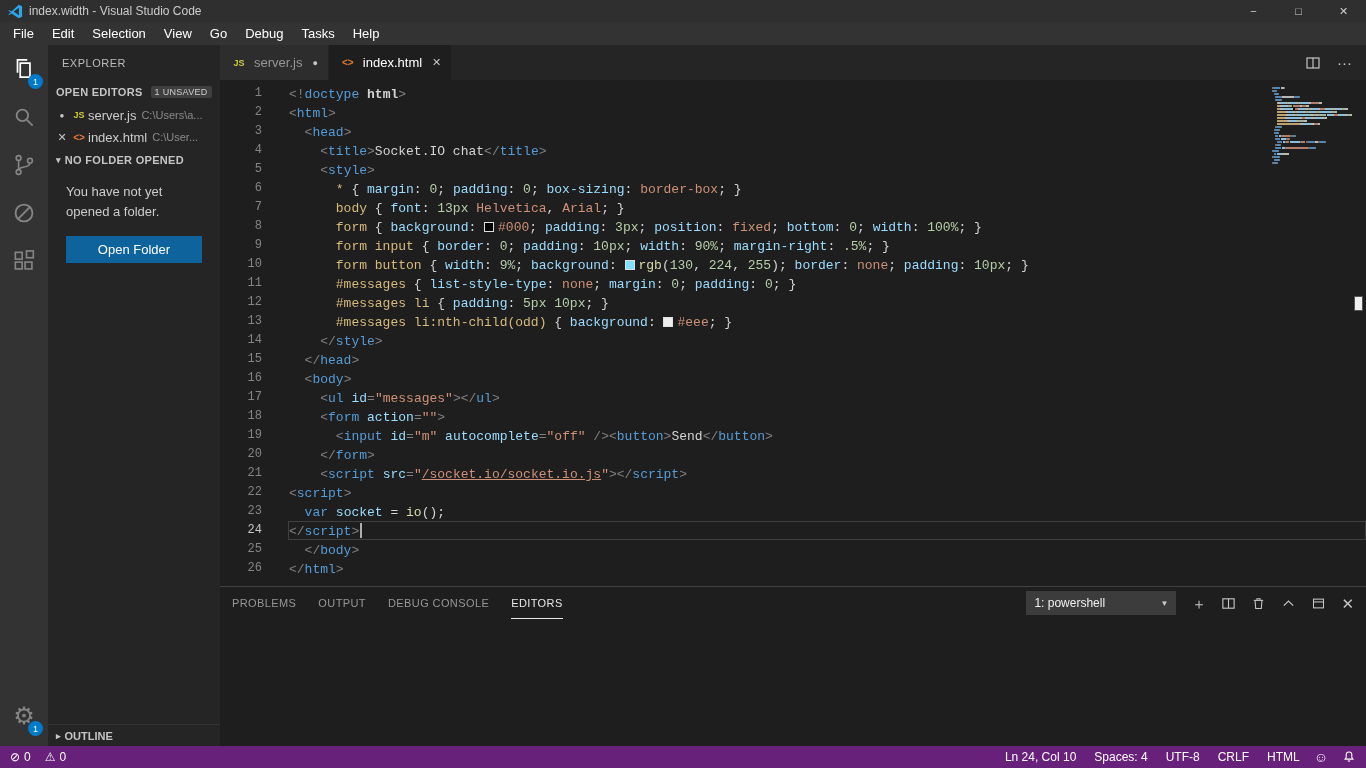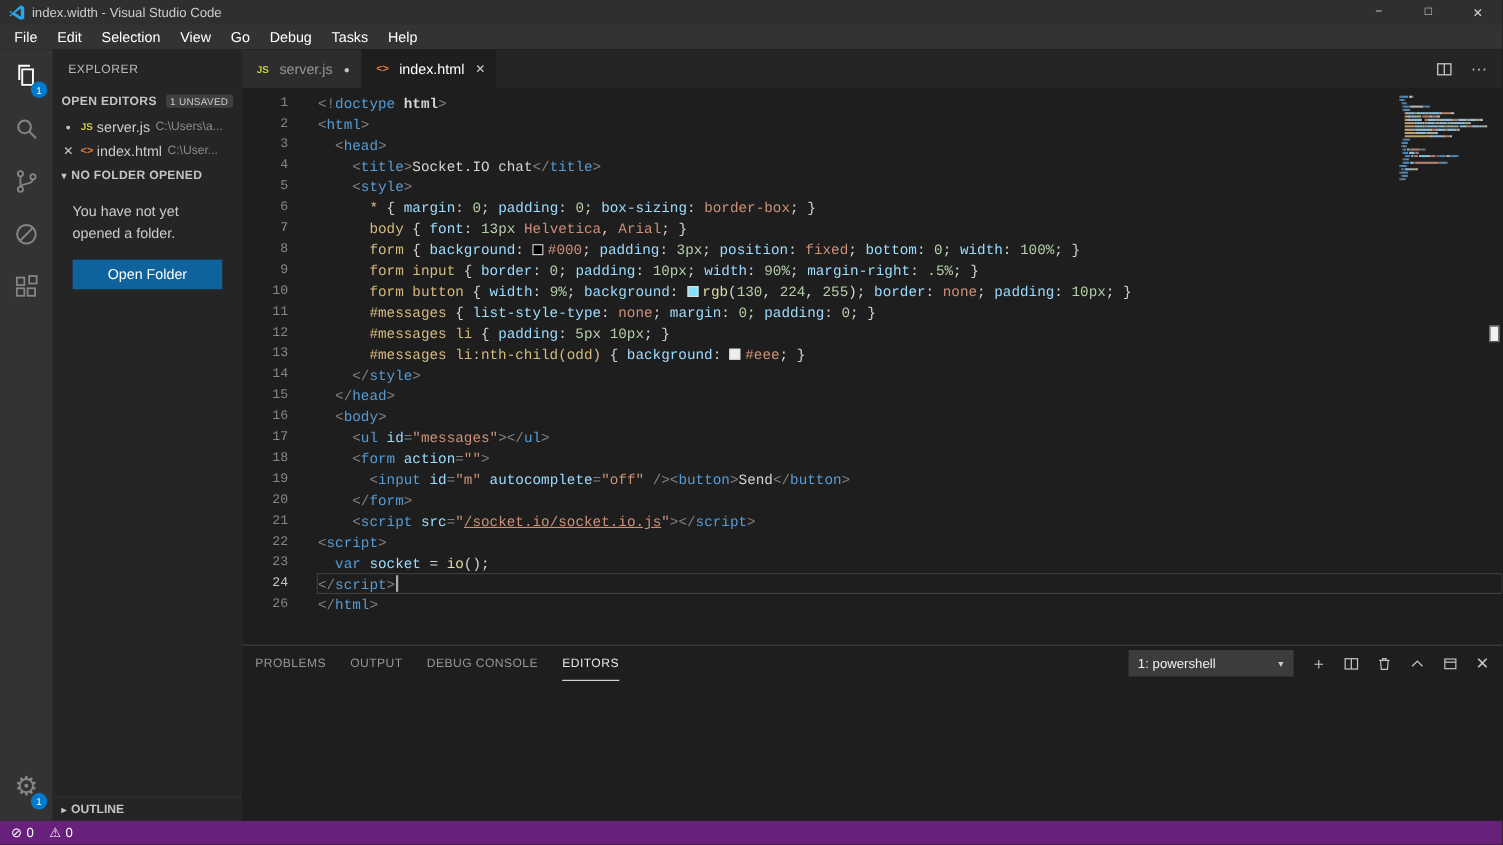--- a/index.html
+++ b/index.html
@@ -240,20 +240,21 @@
           <div class="code-line"><span class="ln">15</span><span class="lc"><span style="color: rgb(212, 212, 212);">  </span><span style="color: rgb(128, 128, 128);">&lt;/</span><span style="color: rgb(86, 156, 214);">head</span><span style="color: rgb(128, 128, 128);">&gt;</span></span></div>
           <div class="code-line"><span class="ln">16</span><span class="lc"><span style="color: rgb(212, 212, 212);">  </span><span style="color: rgb(128, 128, 128);">&lt;</span><span style="color: rgb(86, 156, 214);">body</span><span style="color: rgb(128, 128, 128);">&gt;</span></span></div>
           <div class="code-line"><span class="ln">17</span><span class="lc"><span style="color: rgb(212, 212, 212);">    </span><span style="color: rgb(128, 128, 128);">&lt;</span><span style="color: rgb(86, 156, 214);">ul</span><span style="color: rgb(212, 212, 212);"> </span><span style="color: rgb(156, 220, 254);">id</span><span style="color: rgb(128, 128, 128);">=</span><span style="color: rgb(206, 145, 120);">"messages"</span><span style="color: rgb(128, 128, 128);">&gt;</span><span style="color: rgb(128, 128, 128);">&lt;/</span><span style="color: rgb(86, 156, 214);">ul</span><span style="color: rgb(128, 128, 128);">&gt;</span></span></div>
           <div class="code-line"><span class="ln">18</span><span class="lc"><span style="color: rgb(212, 212, 212);">    </span><span style="color: rgb(128, 128, 128);">&lt;</span><span style="color: rgb(86, 156, 214);">form</span><span style="color: rgb(212, 212, 212);"> </span><span style="color: rgb(156, 220, 254);">action</span><span style="color: rgb(128, 128, 128);">=</span><span style="color: rgb(206, 145, 120);">""</span><span style="color: rgb(128, 128, 128);">&gt;</span></span></div>
           <div class="code-line"><span class="ln">19</span><span class="lc"><span style="color: rgb(212, 212, 212);">      </span><span style="color: rgb(128, 128, 128);">&lt;</span><span style="color: rgb(86, 156, 214);">input</span><span style="color: rgb(212, 212, 212);"> </span><span style="color: rgb(156, 220, 254);">id</span><span style="color: rgb(128, 128, 128);">=</span><span style="color: rgb(206, 145, 120);">"m"</span><span style="color: rgb(212, 212, 212);"> </span><span style="color: rgb(156, 220, 254);">autocomplete</span><span style="color: rgb(128, 128, 128);">=</span><span style="color: rgb(206, 145, 120);">"off"</span><span style="color: rgb(212, 212, 212);"> </span><span style="color: rgb(128, 128, 128);">/&gt;</span><span style="color: rgb(128, 128, 128);">&lt;</span><span style="color: rgb(86, 156, 214);">button</span><span style="color: rgb(128, 128, 128);">&gt;</span><span style="color: rgb(212, 212, 212);">Send</span><span style="color: rgb(128, 128, 128);">&lt;/</span><span style="color: rgb(86, 156, 214);">button</span><span style="color: rgb(128, 128, 128);">&gt;</span></span></div>
           <div class="code-line"><span class="ln">20</span><span class="lc"><span style="color: rgb(212, 212, 212);">    </span><span style="color: rgb(128, 128, 128);">&lt;/</span><span style="color: rgb(86, 156, 214);">form</span><span style="color: rgb(128, 128, 128);">&gt;</span></span></div>
           <div class="code-line"><span class="ln">21</span><span class="lc"><span style="color: rgb(212, 212, 212);">    </span><span style="color: rgb(128, 128, 128);">&lt;</span><span style="color: rgb(86, 156, 214);">script</span><span style="color: rgb(212, 212, 212);"> </span><span style="color: rgb(156, 220, 254);">src</span><span style="color: rgb(128, 128, 128);">=</span><span style="color: rgb(206, 145, 120);">"</span><span style="color: rgb(206, 145, 120); text-decoration: underline;">/socket.io/socket.io.js</span><span style="color: rgb(206, 145, 120);">"</span><span style="color: rgb(128, 128, 128);">&gt;</span><span style="color: rgb(128, 128, 128);">&lt;/</span><span style="color: rgb(86, 156, 214);">script</span><span style="color: rgb(128, 128, 128);">&gt;</span></span></div>
           <div class="code-line"><span class="ln">22</span><span class="lc"><span style="color: rgb(128, 128, 128);">&lt;</span><span style="color: rgb(86, 156, 214);">script</span><span style="color: rgb(128, 128, 128);">&gt;</span></span></div>
           <div class="code-line"><span class="ln">23</span><span class="lc"><span style="color: rgb(212, 212, 212);">  </span><span style="color: rgb(86, 156, 214);">var</span><span style="color: rgb(212, 212, 212);"> </span><span style="color: rgb(156, 220, 254);">socket</span><span style="color: rgb(212, 212, 212);"> = </span><span style="color: rgb(220, 220, 170);">io</span><span style="color: rgb(212, 212, 212);">();</span></span></div>
           <div class="code-line current"><span class="ln">24</span><span class="lc"><span style="color: rgb(128, 128, 128);">&lt;/</span><span style="color: rgb(86, 156, 214);">script</span><span style="color: rgb(128, 128, 128);">&gt;</span><span class="caret"></span></span></div>
+          <div class="code-line"><span class="ln">25</span><span class="lc"><span style="color: rgb(212, 212, 212);">  </span><span style="color: rgb(128, 128, 128);">&lt;/</span><span style="color: rgb(86, 156, 214);">body</span><span style="color: rgb(128, 128, 128);">&gt;</span></span></div>
           <div class="code-line"><span class="ln">26</span><span class="lc"><span style="color: rgb(128, 128, 128);">&lt;/</span><span style="color: rgb(86, 156, 214);">html</span><span style="color: rgb(128, 128, 128);">&gt;</span></span></div>
         </div>
       <div class="minimap">
           <div class="mm-line">
             <span class="mm-tok" style="width: 1.7px; background: rgb(128, 128, 128);"></span>
             <span class="mm-tok" style="width: 5.95px; background: rgb(86, 156, 214);"></span>
             <span class="mm-tok" style="width: 1px; background: transparent;"></span>
             <span class="mm-tok" style="width: 3.4px; background: rgb(212, 212, 212);"></span>
             <span class="mm-tok" style="width: 1px; background: rgb(128, 128, 128);"></span>
           </div>
@@ -590,13 +591,29 @@
 </div>
 
 <div class="statusbar">
   <div class="sb-group">
     <span>⊘</span>
     <span>0</span>
     <span class="sep"></span>
     <span>⚠</span>
     <span>0</span>
   </div>
+  <div class="sb-right">
+    <div class="sb-items">
+        <div class="sb-item">Ln 24, Col 10</div>
+        <div class="sb-item">Spaces: 4</div>
+        <div class="sb-item">UTF-8</div>
+        <div class="sb-item">CRLF</div>
+        <div class="sb-item">HTML</div>
+      </div>
+    <span style="font-size:14px;">☺</span>
+    <span>
+      <svg width="14" height="14" viewBox="0 0 24 24" fill="none" stroke="#ffffff" stroke-width="1.8">
+        <path d="M12 3.5c-2.9 0-4.8 2.1-4.8 4.8v4.4L5.3 15.6h13.4l-1.9-2.9V8.3c0-2.7-1.9-4.8-4.8-4.8z"></path>
+        <path d="M10.4 18a1.7 1.7 0 0 0 3.2 0"></path>
+      </svg>
+    </span>
+  </div>
 </div>
 
 </body></html>

